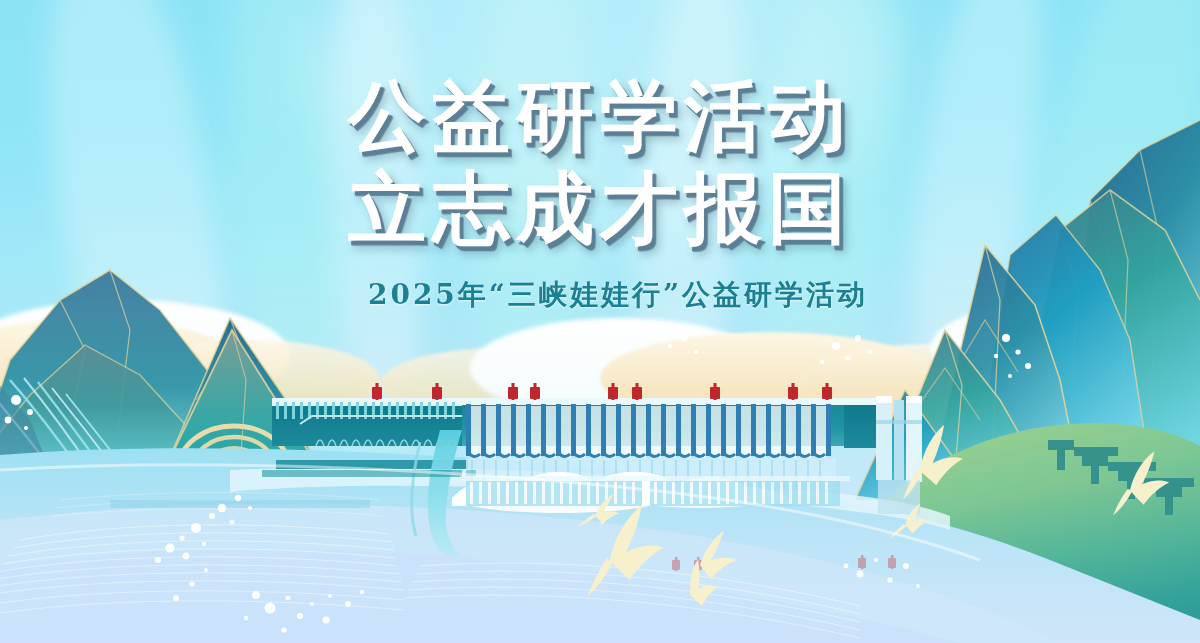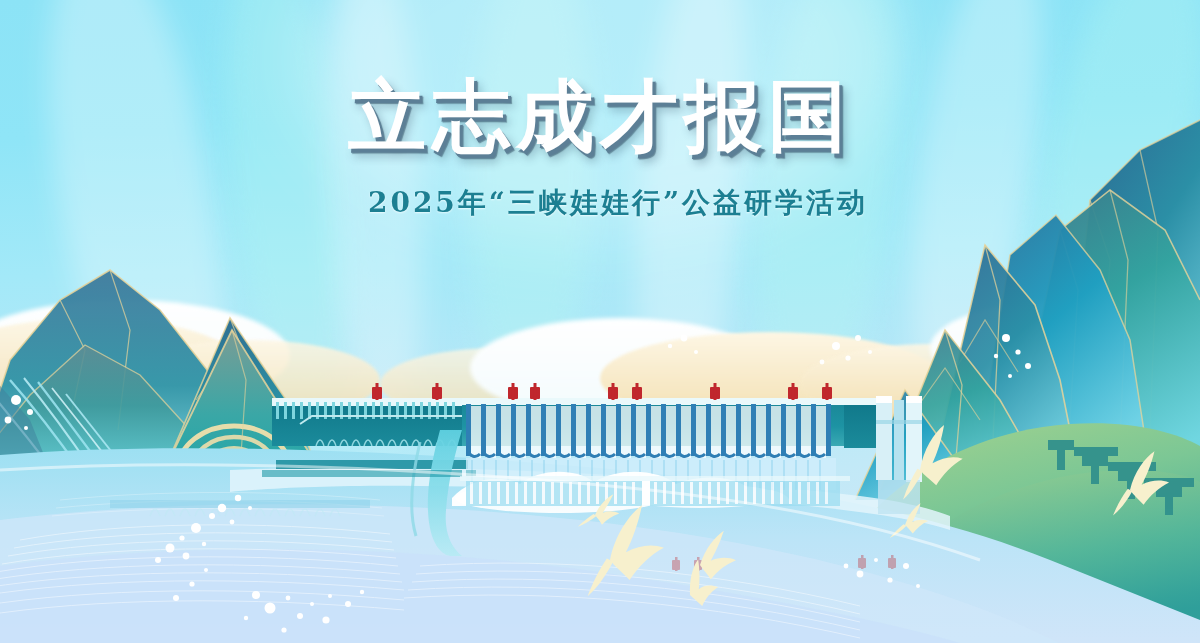--- a/index.html
+++ b/index.html
@@ -680,17 +680,18 @@
       <circle cx="16" cy="400" r="5"></circle>
         <circle cx="30" cy="412" r="3"></circle>
       <circle cx="8" cy="420" r="3.4"></circle>
         <circle cx="26" cy="428" r="2"></circle>
     </g>
 
     <path d="M0 470 C200 458, 420 468, 610 486 C760 500, 880 524, 980 560" stroke="#ffffff" stroke-width="3" fill="none" opacity=".5"></path>
   </svg>
 
   <div class="title-wrap">
+    <div class="tline">公益研学活动</div>
     <div class="tline">立志成才报国</div>
     <div class="subtitle">2025年“三峡娃娃行”公益研学活动</div>
   </div>
 
 </div>
 
 </body></html>

